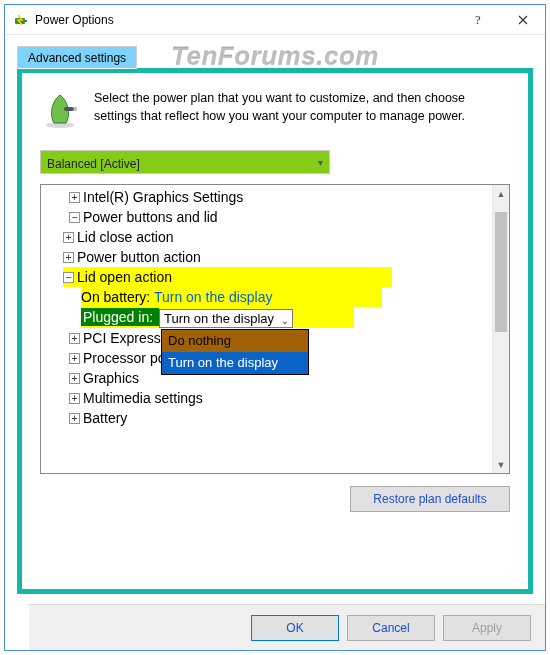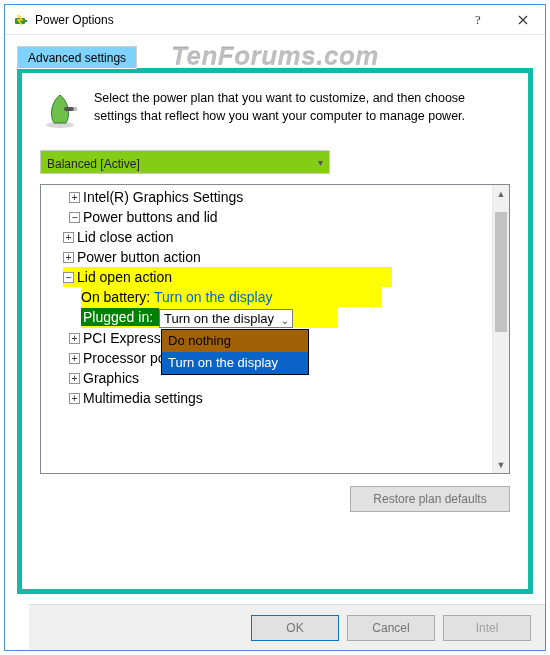--- a/index.html
+++ b/index.html
@@ -174,21 +174,21 @@
     margin-top:12px;
   }
   .btn {
     min-width:80px;
     height:26px;
     border:1px solid #adadad;
     background:#e1e1e1;
     font-size:12px;
     padding:0 14px;
     cursor:pointer;
-    color:#737373;
+    color:#1d4ed8;
   }
   .btn.default { border:1px solid #0078d7; }
   .btn.disabled { color:#a0a0a0; cursor:default; }
   .footer {
     height:46px;
     background:#f0f0f0;
     border-top:1px solid #dcdcdc;
     display:flex; align-items:center; justify-content:flex-end;
     gap:8px; padding:0 14px;margin-left:24px;
   }
@@ -266,38 +266,39 @@
 
           <div class="node lvl1"><span class="pm">+</span><span>Lid close action</span></div>
 
           <div class="node lvl1"><span class="pm">+</span><span>Power button action</span></div>
 
           <div class="node lvl1"><span class="hl-yellow" style="display:inline-block;"><span style="display:inline-block;width:0"></span><span class="pm">−</span><span>Lid open action</span><span style="display:inline-block;width:220px;"></span></span></div>
 
           <div class="node lvl2"><span class="hl-yellow" style="display:inline-block;"><span>On battery: </span><span class="val-link">Turn on the display</span><span style="display:inline-block;width:110px;"></span></span></div>
 
           <div class="node lvl2">
-            <span class="hl-yellow" style="display:inline-block; padding-right:1px;">
+            <span class="hl-yellow" style="display:inline-block; padding-right:17px;">
               <span class="hl-green" style="padding:1px 2px;">Plugged in: </span>
               <span class="select-combo">
                 <span>Turn on the display</span>
                 <span class="sc-chev">⌄</span>
               </span>
               <span style="display:inline-block;width:40px;"></span>
             </span>
           </div>
 
           <div class="node lvl0"><span class="pm">+</span><span>PCI Express</span></div>
 
           <div class="node lvl0"><span class="pm">+</span><span>Processor power management</span></div>
 
           <div class="node lvl0"><span class="pm">+</span><span>Graphics</span></div>
 
           <div class="node lvl0"><span class="pm">+</span><span>Multimedia settings</span></div>
 
+          <div class="node lvl0"><span class="pm">+</span><span>Battery</span></div>
 
           <div class="dropdown" style="left:120px; top:144px; width:148px;">
             <div class="opt">Do nothing</div>
             <div class="opt sel">Turn on the display</div>
           </div>
         </div>
 
         <div class="vscroll">
           <div class="arr">▲</div>
           <div class="track">
@@ -310,17 +311,17 @@
       <div class="restore-row">
         <button class="btn" style="min-width:160px;">Restore plan defaults</button>
       </div>
 
     </div>
   </div>
 
   <div class="footer">
     <button class="btn default" style="width:88px;">OK</button>
     <button class="btn" style="width:88px;">Cancel</button>
-    <button class="btn disabled" style="width:88px;">Intel</button>
+    <button class="btn disabled" style="width:88px;">Apply</button>
   </div>
 
   <div class="watermark">TenForums.com</div>
 </div>
 
 </body></html>

